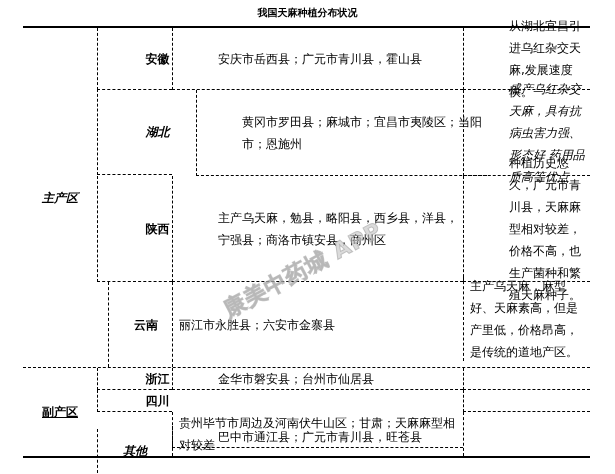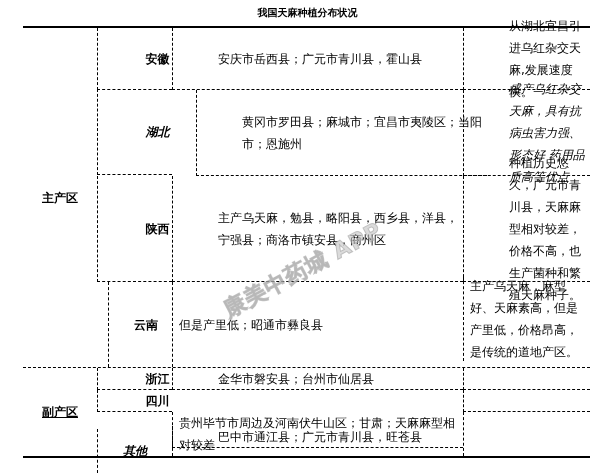--- a/index.html
+++ b/index.html
@@ -18,36 +18,36 @@
         font-size:22px; font-weight:bold; color:rgba(190,190,190,0.55);
         -webkit-text-stroke:1px rgba(150,150,150,0.5); letter-spacing:1px;
         pointer-events:none; white-space:nowrap; }
 </style>
 </head>
 <body>
 
 <div class="title">我国天麻种植分布状况</div>
 <div class="hline-thick" style="top:26px;"></div>
 
-<div class="cell center" style="left:23px; top:28px; width:74px; height:339px;">主产区</div>
+<div class="cell center" style="left:23px; top:28px; width:74px; height:339px;font-style:italic;">主产区</div>
 
 <div class="cell center dl db" style="left:97px; top:28px; width:75px; height:62px;">安徽</div>
 <div class="cell txt dl db" style="left:172px; top:28px; width:291px; height:62px;">安庆市岳西县；广元市青川县，霍山县</div>
 <div class="cell txt dl db" style="left:463px; top:28px; width:127px; height:62px;">从湖北宜昌引进乌红杂交天麻,发展速度快。</div>
 
 <div class="cell center dl db" style="left:97px; top:89px; width:75px; height:86px;font-style:italic;">湖北</div>
 <div class="cell txt dl db" style="left:172px; top:90px; width:291px; height:86px;margin-left:24px;">黄冈市罗田县；麻城市；宜昌市夷陵区；当阳市；恩施州</div>
 <div class="cell txt dl db" style="left:463px; top:90px; width:127px; height:86px;font-style:italic;">盛产乌红杂交天麻，具有抗病虫害力强、形态好 药用品质高等优点</div>
 
 <div class="cell center dl db" style="left:97px; top:176px; width:75px; height:106px;">陕西</div>
 <div class="cell txt dl db" style="left:172px; top:176px; width:291px; height:106px;">主产乌天麻，勉县，略阳县，西乡县，洋县，宁强县；商洛市镇安县，商州区</div>
 <div class="cell txt dl db" style="left:463px; top:176px; width:127px; height:106px;">种植历史悠久，广元市青川县，天麻麻型相对较差，价格不高，也生产菌种和繁殖天麻种子。</div>
 
 <div class="cell center dl" style="left:108px; top:282px; width:75px; height:85px;">云南</div>
-<div class="cell txt dl" style="left:172px; top:282px; width:291px; height:85px;">但是产里低；昭通市彝良县</div>
+<div class="cell txt dl" style="left:172px; top:282px; width:291px; height:85px;">丽江市永胜县；六安市金寨县</div>
 <div class="cell txt dl" style="left:463px; top:276px; width:127px; height:85px;">主产乌天麻，麻型好、天麻素高，但是产里低，价格昂高，是传统的道地产区。</div>
 
 <div style="position:absolute; left:23px; top:367px; width:567px; border-top:1px dashed #000;"></div>
 
 <div class="cell center" style="left:23px; top:368px; width:74px; height:88px;text-decoration:underline;">副产区</div>
 
 <div class="cell center dl db" style="left:97px; top:368px; width:75px; height:22px;">浙江</div>
 <div class="cell txt dl db" style="left:172px; top:368px; width:291px; height:22px;">金华市磐安县；台州市仙居县</div>
 <div class="cell txt dl db" style="left:463px; top:368px; width:127px; height:22px;"></div>
 

